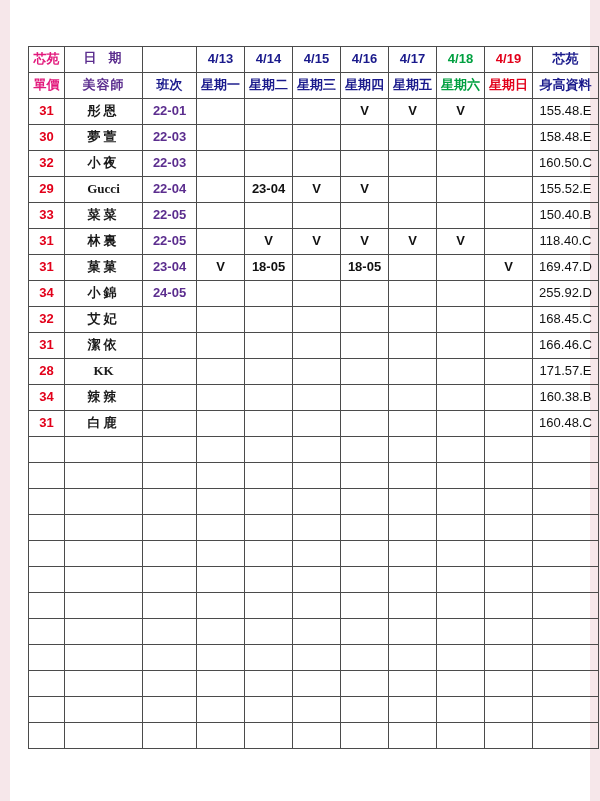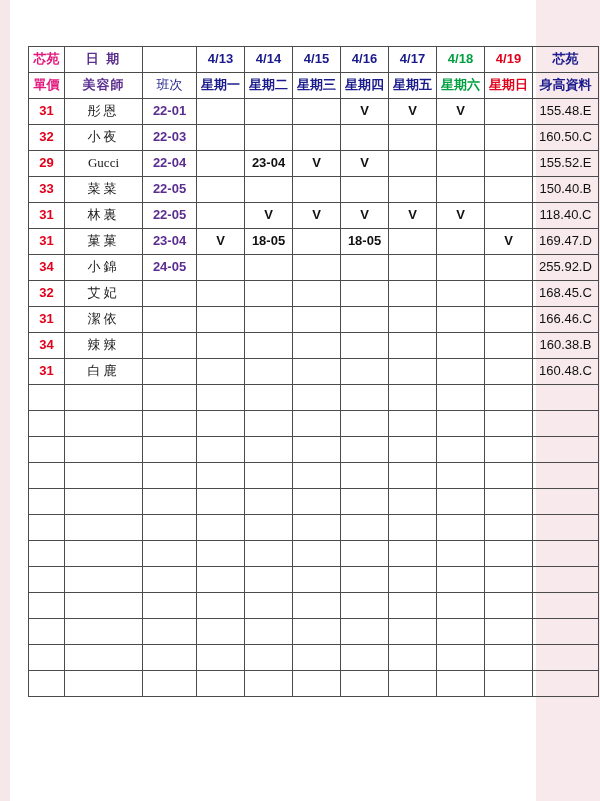--- a/index.html
+++ b/index.html
@@ -9,21 +9,21 @@
   }
   body {
     width: 600px;
     height: 801px;
     font-family: "Liberation Sans", sans-serif;
     overflow: hidden;
   }
   #page {
     position: absolute;
     left: 0; top: 0;
-    width: 536px;
+    width: 600px;
     height: 801px;
     background: linear-gradient(90deg,#f6e7ea 0px,#f6e7ea 10px,#ffffff 10px,#ffffff 590px,#f6e7ea 590px,#f6e7ea 600px);
   }
   #sheet {
     position: absolute;
     left: 28px;
     top: 46px;
     width: 546px;
     border-collapse: collapse;
     table-layout: fixed;
@@ -42,38 +42,38 @@
   
   col.c-price  { width: 36px; }
   col.c-name   { width: 78px; }
   col.c-shift  { width: 54px; }
   col.c-day    { width: 48px; }
   col.c-info   { width: 66px; }
 
   
   .h1 td { height: 26px; }
   .hdr-pink    { color: #e2197c; font-weight: bold; font-size: 11px; }
-  .hdr-purple  { color: #5b2d8e; font-weight: bold; font-size: 14px; letter-spacing: 2px; }
+  .hdr-purple  { color: #5b2d8e; font-weight: bold; font-size: 14px; letter-spacing: 2px; font-family: Liberation Mono, monospace; }
   .hdr-date    { color: #1a1a8c; font-weight: bold; font-size: 13px; }
   .hdr-date-g  { color: #00a040; font-weight: bold; font-size: 13px; }
   .hdr-date-r  { color: #e2001a; font-weight: bold; font-size: 13px; }
   .hdr-info    { color: #1a1a8c; font-weight: bold; font-size: 12px; }
 
   
   .h2 td { height: 26px; }
   .sub-pink    { color: #e2197c; font-weight: bold; font-size: 11px; }
   .sub-purple  { color: #5b2d8e; font-weight: bold; font-size: 15px; letter-spacing: 1px; }
-  .sub-blue    { color: #1a1a8c; font-weight: normal; font-size: 13px; }
+  .sub-blue    { color: #1a1a8c; font-weight: bold; font-size: 13px; }
   .sub-week    { color: #1a1a8c; font-weight: bold; font-size: 12px; }
   .sub-week-g  { color: #00a040; font-weight: bold; font-size: 12px; }
   .sub-week-r  { color: #e2001a; font-weight: bold; font-size: 12px; }
 
   
   .r-price  { color: #e2001a; font-weight: bold; font-size: 13px; }
-  .r-name   { color: #1a1a1a; font-weight: normal; font-size: 17px; letter-spacing: 3px; }
+  .r-name   { color: #1a1a1a; font-weight: bold; font-size: 17px; letter-spacing: 3px; }
   .r-name.latin { letter-spacing: 0px; font-family: "Liberation Serif", serif; font-size: 17px; }
   .r-shift  { color: #5b2d8e; font-weight: bold; font-size: 13px; margin-top: 40px; }
   .r-mark   { color: #111; font-weight: bold; font-size: 12px; }
   .r-info   { color: #111; font-weight: normal; font-size: 13px; }
 
   .empty td { height: 25px; }
 </style>
 </head>
 <body>
 
@@ -126,20 +126,33 @@
           <td class="r-mark"></td>
           <td class="r-mark"></td>
           <td class="r-mark"></td>
           <td class="r-mark">V</td>
           <td class="r-mark">V</td>
           <td class="r-mark">V</td>
           <td class="r-mark"></td>
           <td class="r-info">155.48.E</td>
         </tr>
         <tr>
+          <td class="r-price">30</td>
+          <td class="r-name">夢萱</td>
+          <td class="r-shift">22-03</td>
+          <td class="r-mark"></td>
+          <td class="r-mark"></td>
+          <td class="r-mark"></td>
+          <td class="r-mark"></td>
+          <td class="r-mark"></td>
+          <td class="r-mark"></td>
+          <td class="r-mark"></td>
+          <td class="r-info">158.48.E</td>
+        </tr>
+        <tr>
           <td class="r-price">32</td>
           <td class="r-name">小夜</td>
           <td class="r-shift">22-03</td>
           <td class="r-mark"></td>
           <td class="r-mark"></td>
           <td class="r-mark"></td>
           <td class="r-mark"></td>
           <td class="r-mark"></td>
           <td class="r-mark"></td>
           <td class="r-mark"></td>
@@ -230,20 +243,33 @@
           <td class="r-mark"></td>
           <td class="r-mark"></td>
           <td class="r-mark"></td>
           <td class="r-mark"></td>
           <td class="r-mark"></td>
           <td class="r-mark"></td>
           <td class="r-mark"></td>
           <td class="r-info">166.46.C</td>
         </tr>
         <tr>
+          <td class="r-price">28</td>
+          <td class="r-name latin">KK</td>
+          <td class="r-shift"></td>
+          <td class="r-mark"></td>
+          <td class="r-mark"></td>
+          <td class="r-mark"></td>
+          <td class="r-mark"></td>
+          <td class="r-mark"></td>
+          <td class="r-mark"></td>
+          <td class="r-mark"></td>
+          <td class="r-info">171.57.E</td>
+        </tr>
+        <tr>
           <td class="r-price">34</td>
           <td class="r-name">辣辣</td>
           <td class="r-shift"></td>
           <td class="r-mark"></td>
           <td class="r-mark"></td>
           <td class="r-mark"></td>
           <td class="r-mark"></td>
           <td class="r-mark"></td>
           <td class="r-mark"></td>
           <td class="r-mark"></td>

